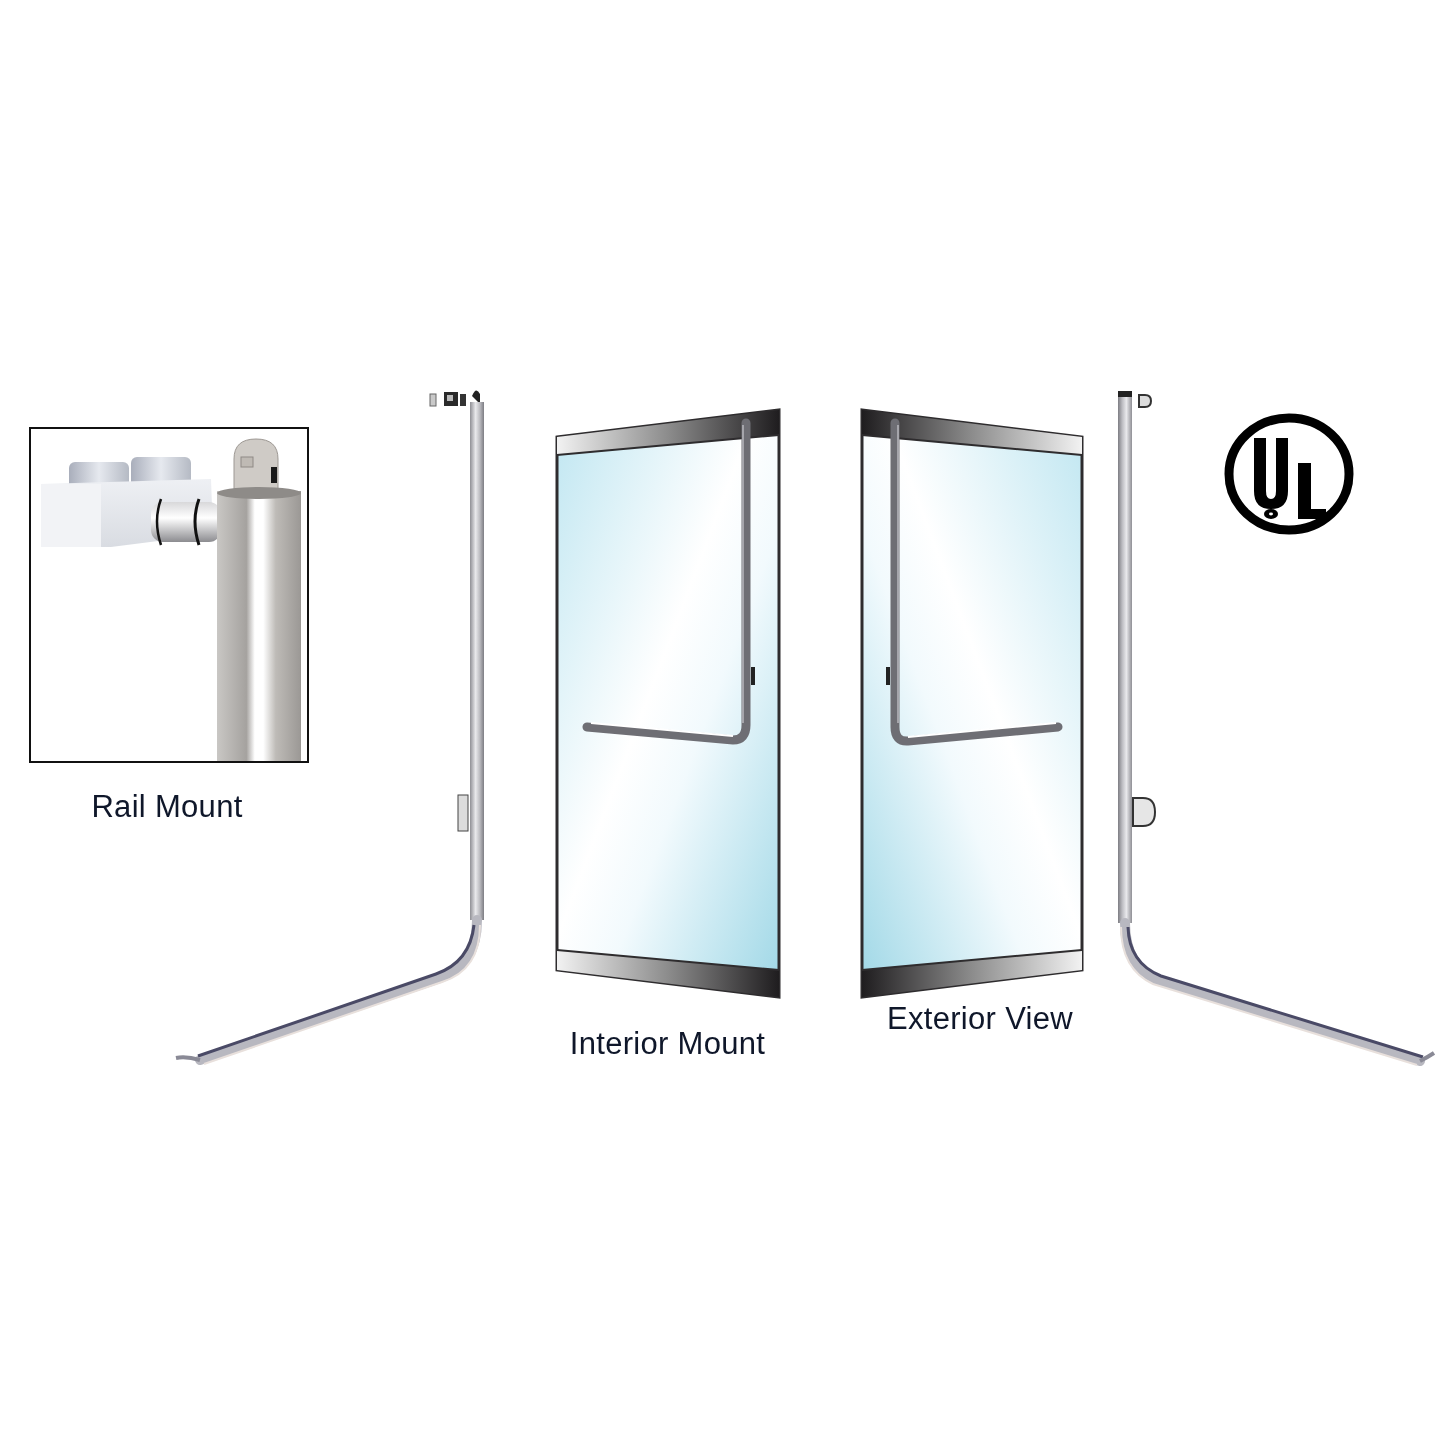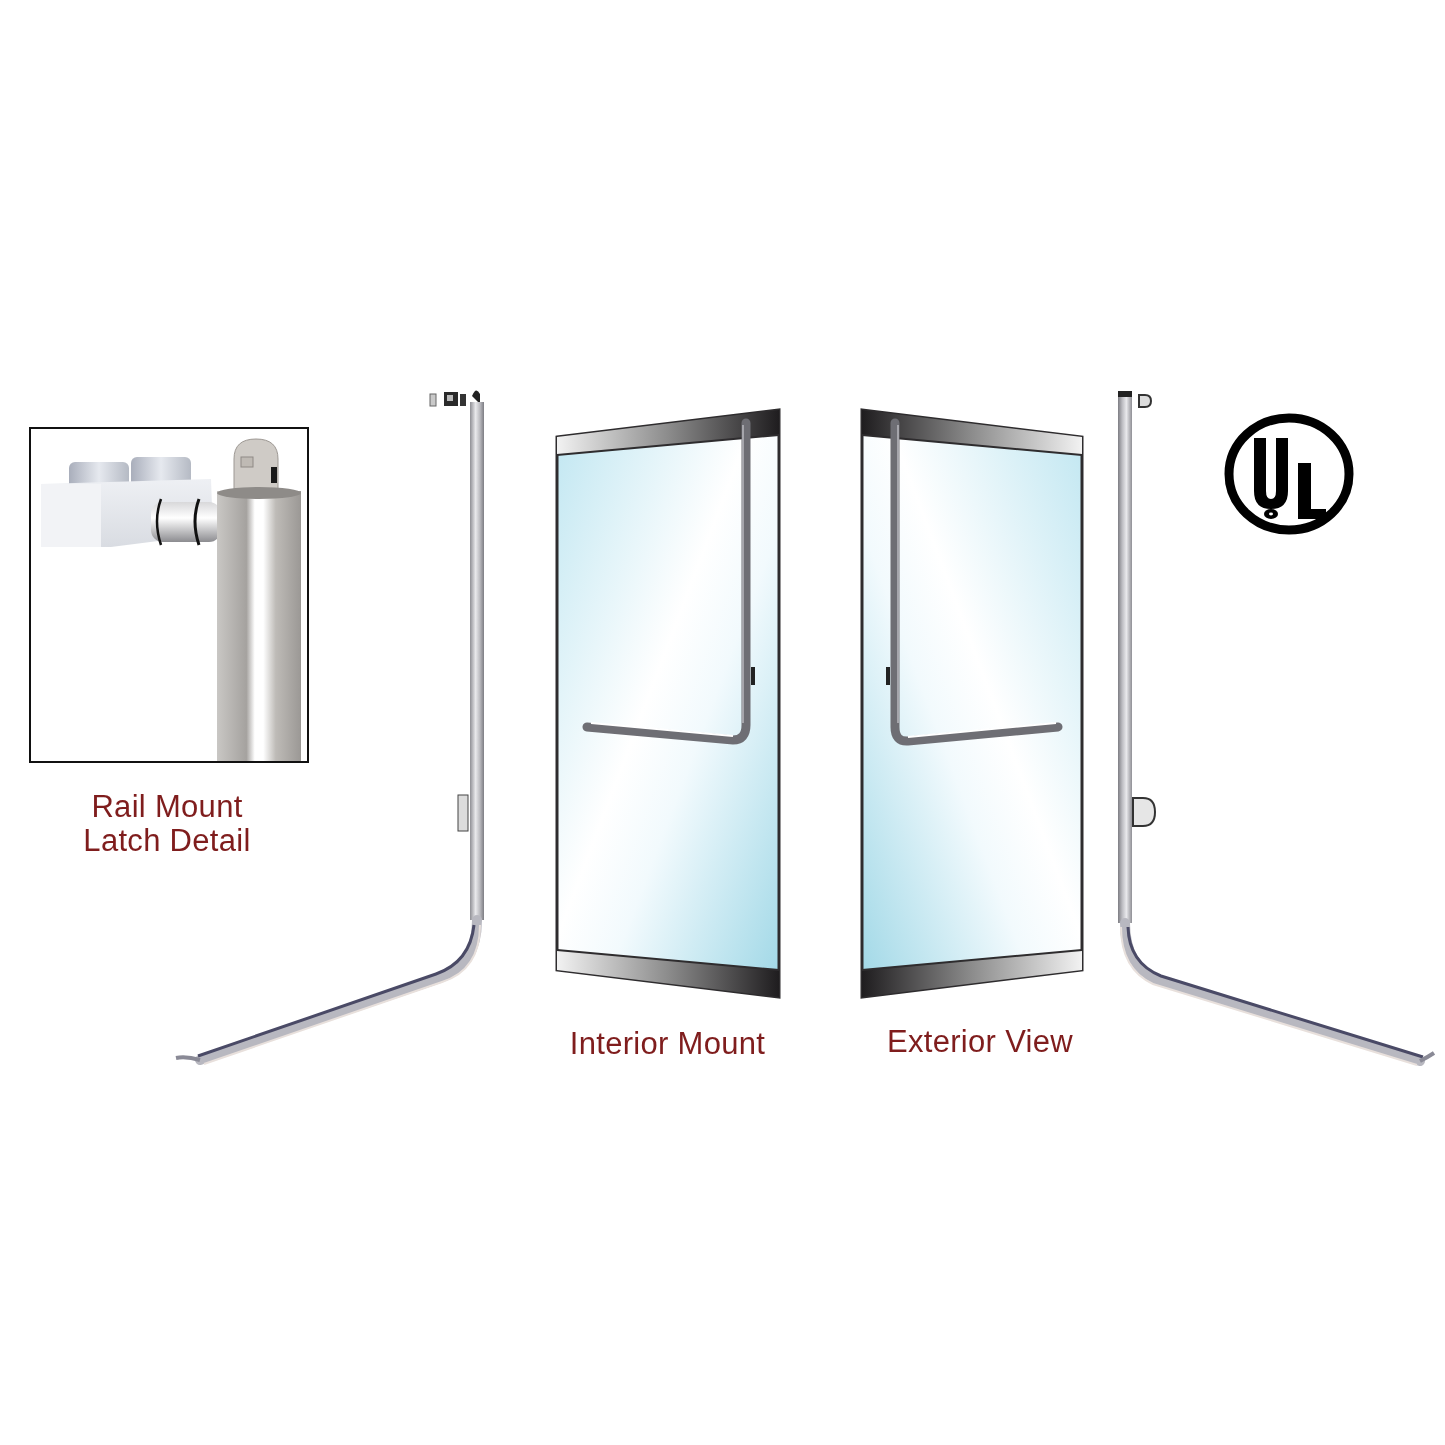--- a/index.html
+++ b/index.html
@@ -1,18 +1,18 @@
 <!DOCTYPE html>
 <html><head>
   <meta charset="utf-8">
   <style>
     html, body { margin: 0; padding: 0; background: #ffffff; }
     body { width: 1445px; height: 1445px; position: relative; overflow: hidden; font-family: "Liberation Sans", sans-serif; }
     .abs { position: absolute; }
-    .caption { color: #7f1d1d; font-size: 31px; line-height: 34px; text-align: center; letter-spacing: 0.3px; }
+    .caption { color: #0f172a; font-size: 31px; line-height: 34px; text-align: center; letter-spacing: 0.3px; }
     .detail-box { left: 29px; top: 427px; width: 276px; height: 332px; border: 2px solid #111111; background: #ffffff; overflow: hidden; }
     svg { display: block; }
   </style>
 </head>
 <body>
 
 <div class="abs detail-box">
   <svg width="276" height="332" viewBox="0 0 276 332">
     <defs>
       <linearGradient id="blockG" x1="0" y1="0" x2="0" y2="1">
@@ -52,21 +52,20 @@
     <path d="M203,60 L203,30 q0,-20 22,-20 q22,0 22,20 L247,60 Z" fill="#cfcbc6" stroke="#9d9893" stroke-width="1"></path>
     <rect x="210" y="28" width="12" height="10" fill="#bfbab4" stroke="#8f8a85" stroke-width="1"></rect>
     <rect x="240" y="38" width="6" height="16" fill="#1a1a1a"></rect>
 
     <rect x="186" y="62" width="84" height="270" fill="url(#postG)"></rect>
     <ellipse cx="228" cy="64" rx="42" ry="6" fill="#8e8b88"></ellipse>
   </svg>
 </div>
 <div class="abs caption" style="left:29px; top:790px; width:276px;">
   <div>Rail Mount</div>
-  <div>Latch Detail</div>
 </div>
 
 <div class="abs" style="left:170px; top:380px;">
   <svg width="330" height="700" viewBox="0 0 330 700">
     <defs>
       <linearGradient id="railV" x1="0" y1="0" x2="1" y2="0">
         <stop offset="0" stop-color="#8f8f95"></stop>
         <stop offset="0.4" stop-color="#e9e9ec"></stop>
         <stop offset="0.7" stop-color="#bcbcc1"></stop>
         <stop offset="1" stop-color="#7d7d83"></stop>
@@ -140,21 +139,21 @@
     <polygon points="4,5 224,32 224,50 4,30" fill="url(#frameH2)"></polygon>
     <line x1="4" y1="30" x2="224" y2="50" stroke="#2e2c2e" stroke-width="2"></line>
     <polygon points="4,565 224,545 224,565 4,592" fill="url(#frameH2)"></polygon>
     <line x1="4" y1="565" x2="224" y2="545" stroke="#2e2c2e" stroke-width="2"></line>
     <path d="M37,18 L37,322 Q37,337 50,336 L200,322" stroke="#6e6e74" stroke-width="9" fill="none" stroke-linecap="round"></path>
     <path d="M40,20 L40,318" stroke="#a5a5ab" stroke-width="2" fill="none"></path>
     <path d="M50,332 L198,318" stroke="#ffffff" stroke-width="2" fill="none"></path>
     <rect x="28" y="262" width="4" height="18" fill="#222"></rect>
   </svg>
 </div>
-<div class="abs caption" style="left:865px; top:1025px; width:230px;">Exterior View</div>
+<div class="abs caption" style="left:865px; top:1002px; width:230px;">Exterior View</div>
 
 <div class="abs" style="left:1105px; top:385px;">
   <svg width="330" height="690" viewBox="0 0 330 690">
     <defs>
       <linearGradient id="railV2" x1="0" y1="0" x2="1" y2="0">
         <stop offset="0" stop-color="#7d7d83"></stop>
         <stop offset="0.3" stop-color="#bcbcc1"></stop>
         <stop offset="0.6" stop-color="#e9e9ec"></stop>
         <stop offset="1" stop-color="#8f8f95"></stop>
       </linearGradient>

